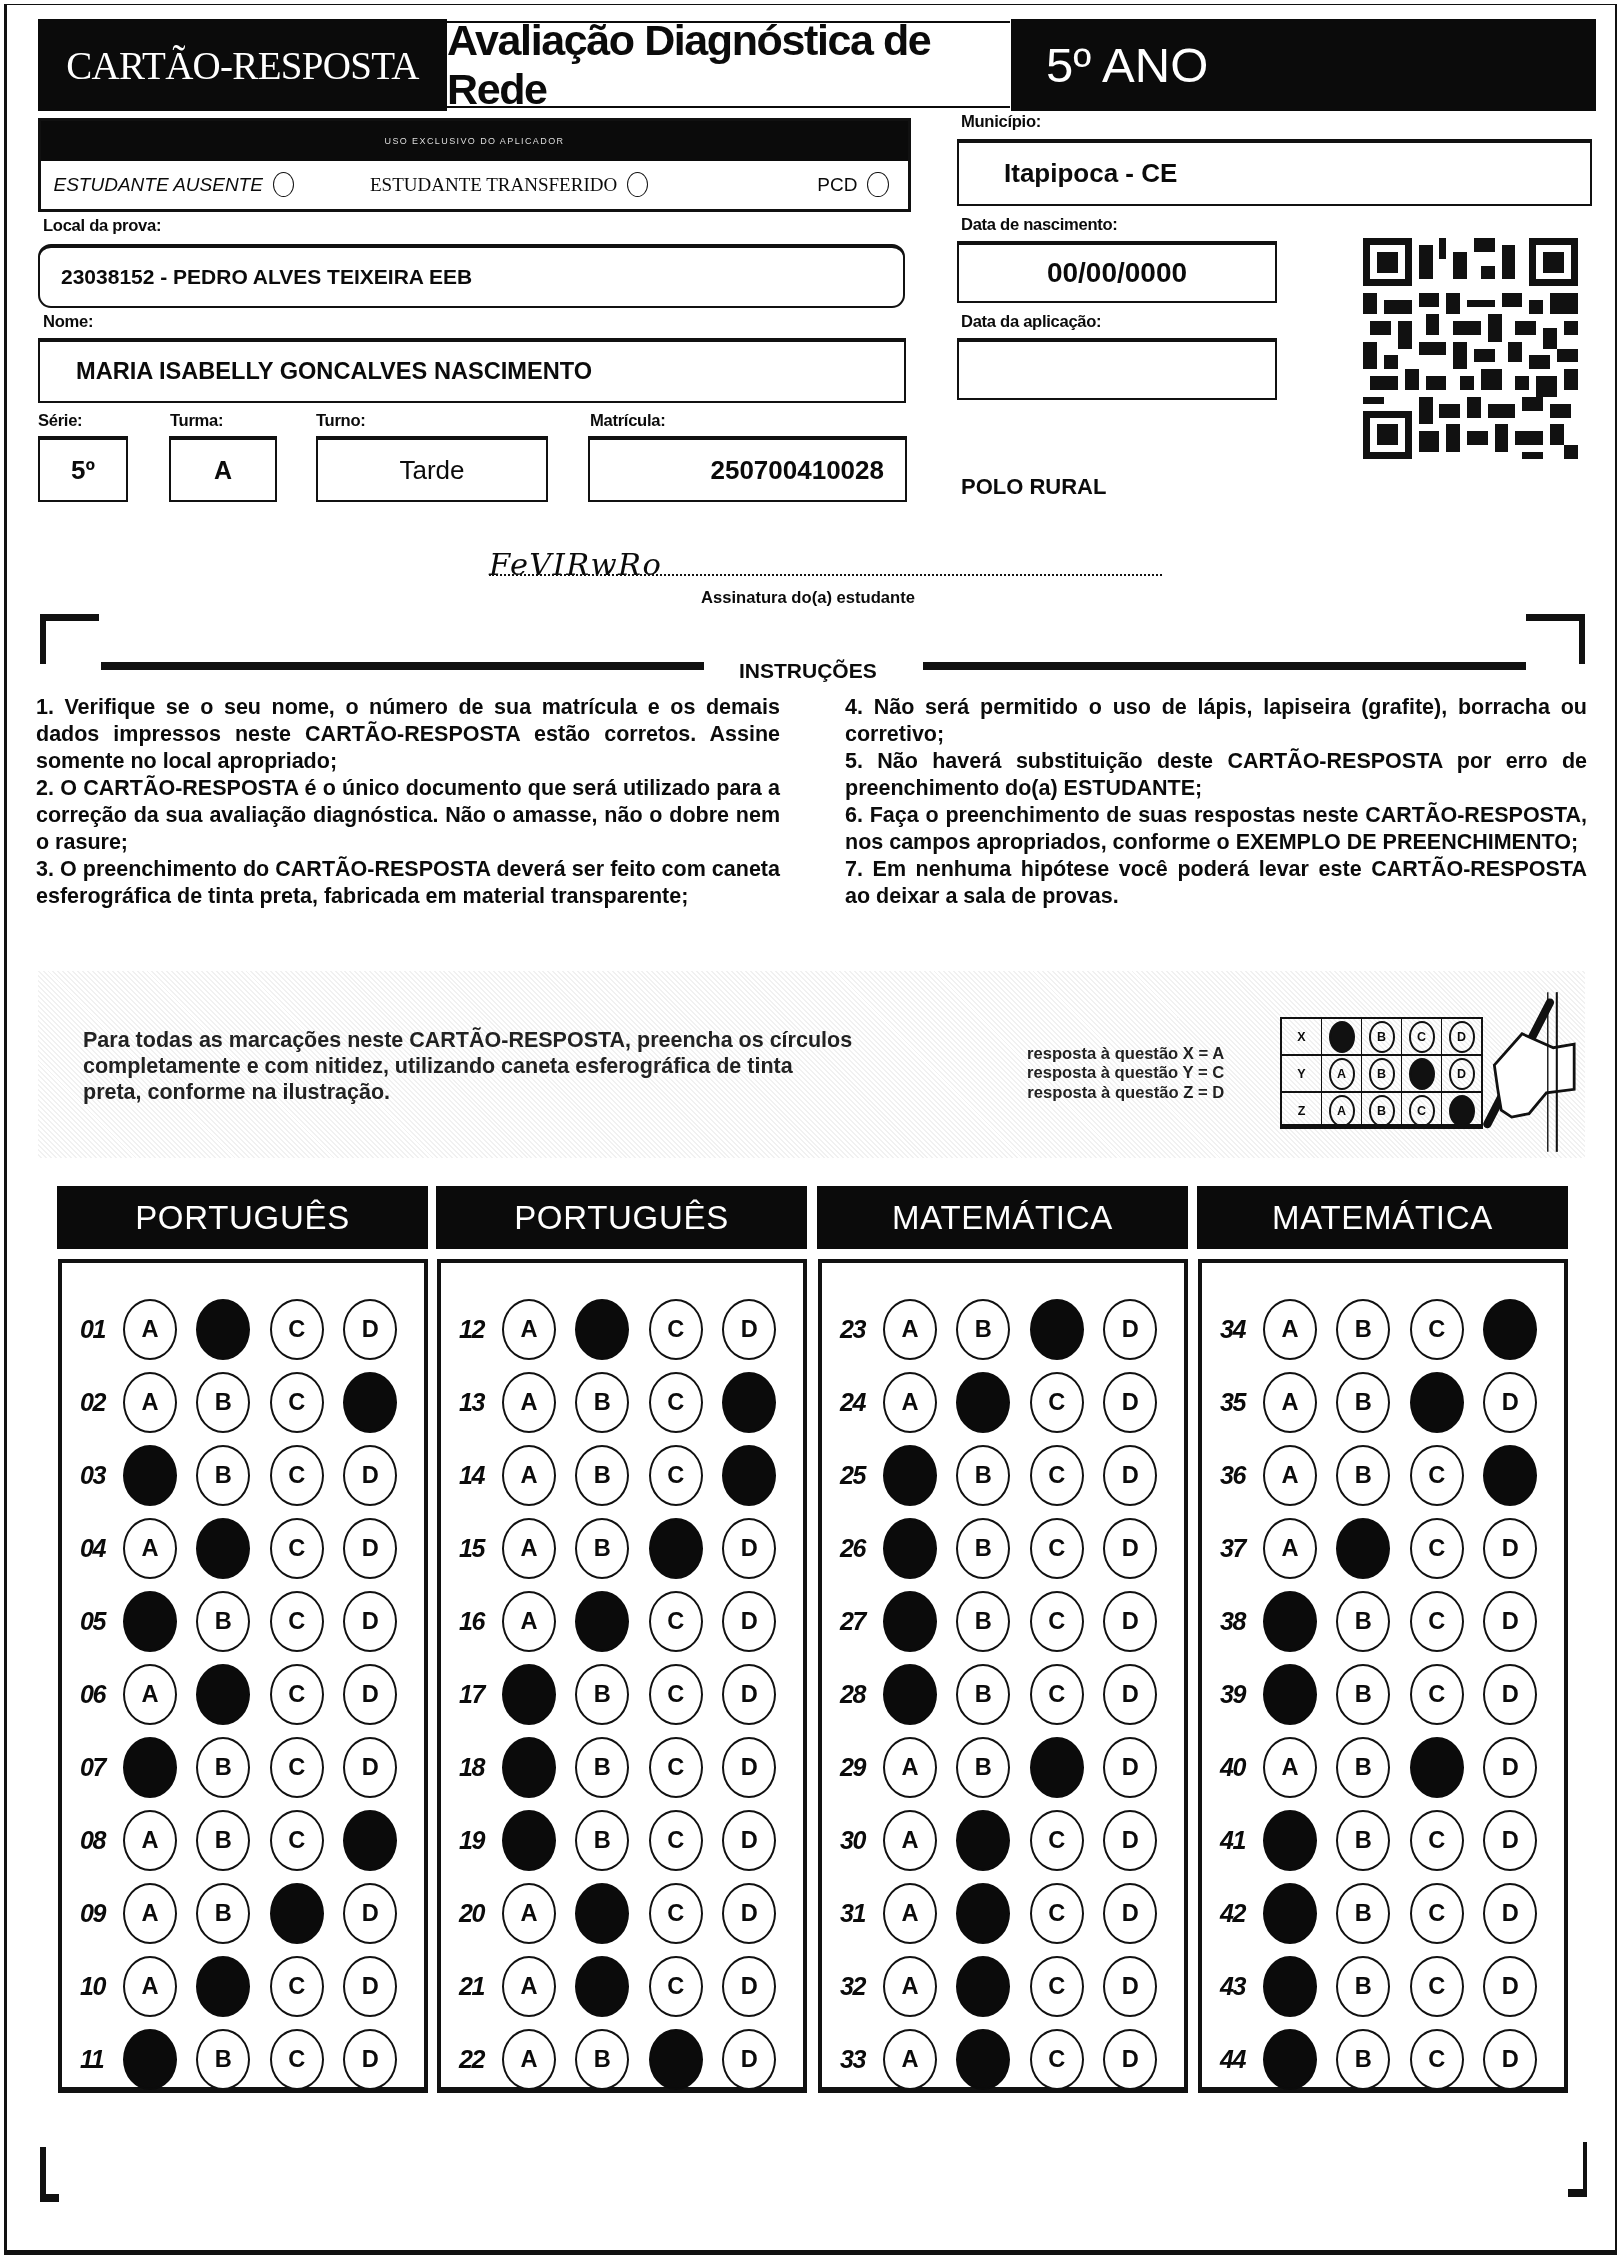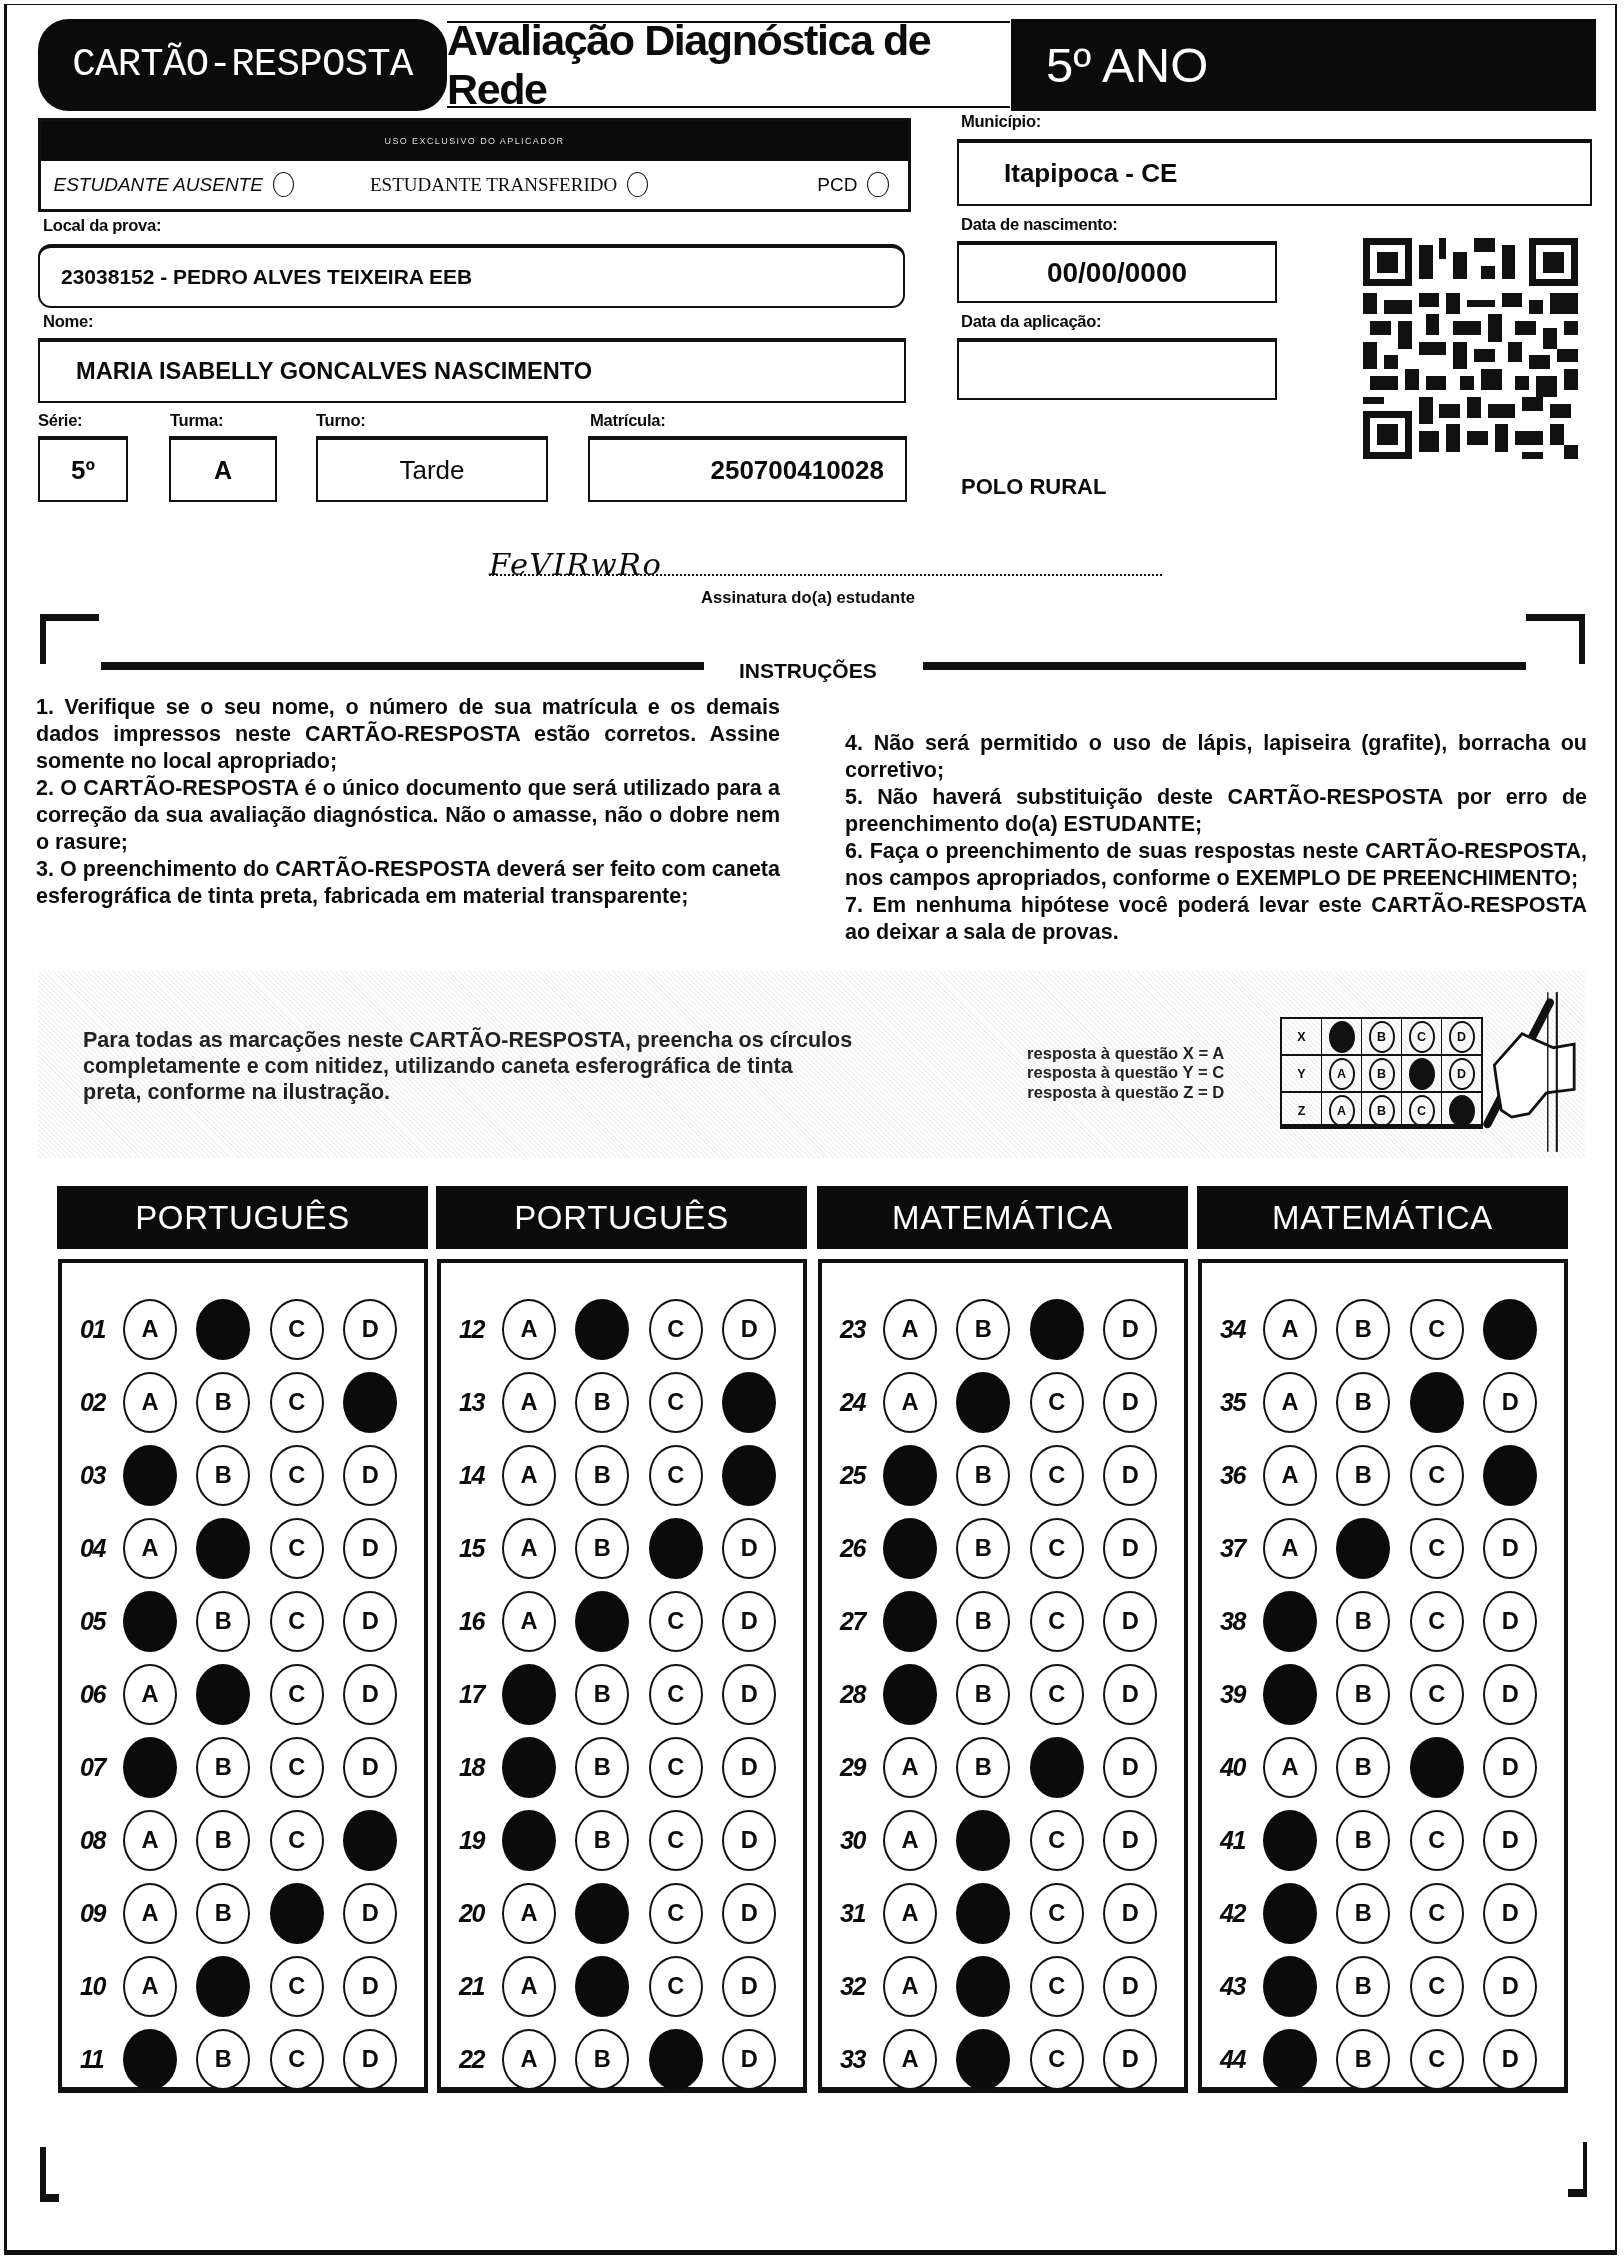--- a/index.html
+++ b/index.html
@@ -1,19 +1,19 @@
 <!DOCTYPE html>
 <html style="font-size:11px"><head>
 <meta charset="utf-8">
 <style>
   html,body{margin:0;padding:0;background:#fff;}
   body{width:1624px;height:2261px;position:relative;overflow:hidden;font-family:"Liberation Sans",sans-serif;color:#0b0b0b;}
   .abs{position:absolute;}
   .frame{position:absolute;left:4.2px;top:4.2px;width:1613px;height:2251px;border-left:3.5px solid #111;border-bottom:5.5px solid #111;border-right:2.1px solid #111;border-top:1.4px solid #111;box-sizing:border-box;}
-  .hdr-left{left:38px;top:19.4px;width:409px;height:92px;background:#0b0b0b;color:#fff;font-size:39px;display:flex;align-items:center;justify-content:center;letter-spacing:-0.7px;font-family:Liberation Mono, monospace;transform-origin:left;border-radius:31px;}
+  .hdr-left{left:38px;top:19.4px;width:409px;height:92px;background:#0b0b0b;color:#fff;font-size:39px;display:flex;align-items:center;justify-content:center;letter-spacing:-0.7px;font-family:Liberation Serif, serif;transform-origin:left;}
   .hdr-mid{left:447px;top:21px;width:563px;height:87px;background:#fff;border-top:2.8px solid #0b0b0b;border-bottom:2.8px solid #0b0b0b;box-sizing:border-box;display:flex;align-items:center;justify-content:center;font-size:43px;font-weight:bold;letter-spacing:-1.4px;}
   .hdr-right{left:1011px;top:19.4px;width:585px;height:92px;background:#0b0b0b;color:#fff;font-size:49px;display:flex;align-items:center;padding-left:35px;box-sizing:border-box;}
   .statusbox{left:38px;top:118px;width:873px;height:94px;border:3.5px solid #111;box-sizing:border-box;}
   .statusbox .bar{height:40px;background:#0b0b0b;color:#ddd;font-size:9px;text-align:center;line-height:40px;letter-spacing:1.4px;}
   .statusbox .row{display:flex;align-items:center;height:47px;font-size:19px;padding:0 12.5px;}
   .circ{display:inline-block;width:19.4px;height:23.6px;border:1.4px solid #111;border-radius:50%;margin-left:9.7px;vertical-align:middle;}
   .lbl{font-size:16.6px;font-weight:bold;letter-spacing:-0.3px;}
   .box{border:2.8px solid #111;border-top-width:4.2px;box-sizing:border-box;background:#fff;display:flex;align-items:center;}
   .val{font-weight:bold;font-size:22px;}
   .qr{left:1363px;top:238px;width:215px;height:221px;}
@@ -191,21 +191,21 @@
 
 <div class="abs rule" style="left:101px;top:662px;width:603px;"></div>
 <div class="abs instr-title">INSTRUÇÕES</div>
 <div class="abs rule" style="left:923px;top:662px;width:603px;"></div>
 
 <div class="abs instr" style="left:36px;top:694px;width:744px;">
   <div>1. Verifique se o seu nome, o número de sua matrícula e os demais dados impressos neste CARTÃO-RESPOSTA estão corretos. Assine somente no local apropriado;</div>
   <div>2. O CARTÃO-RESPOSTA é o único documento que será utilizado para a correção da sua avaliação diagnóstica. Não o amasse, não o dobre nem o rasure;</div>
   <div>3. O preenchimento do CARTÃO-RESPOSTA deverá ser feito com caneta esferográfica de tinta preta, fabricada em material transparente;</div>
 </div>
-<div class="abs instr" style="left:845px;top:694px;width:742px;margin-top:36px;">
+<div class="abs instr" style="left:845px;top:694px;width:742px;">
   <div>4. Não será permitido o uso de lápis, lapiseira (grafite), borracha ou corretivo;</div>
   <div>5. Não haverá substituição deste CARTÃO-RESPOSTA por erro de preenchimento do(a) ESTUDANTE;</div>
   <div>6. Faça o preenchimento de suas respostas neste CARTÃO-RESPOSTA, nos campos apropriados, conforme o EXEMPLO DE PREENCHIMENTO;</div>
   <div>7. Em nenhuma hipótese você poderá levar este CARTÃO-RESPOSTA ao deixar a sala de provas.</div>
 </div>
 
 <div class="abs example-band"></div>
 <div class="abs ex-text">Para todas as marcações neste CARTÃO-RESPOSTA, preencha os círculos completamente e com nitidez, utilizando caneta esferográfica de tinta preta, conforme na ilustração.</div>
 <div class="abs ex-legend">
   <div>resposta à questão X = A</div>

